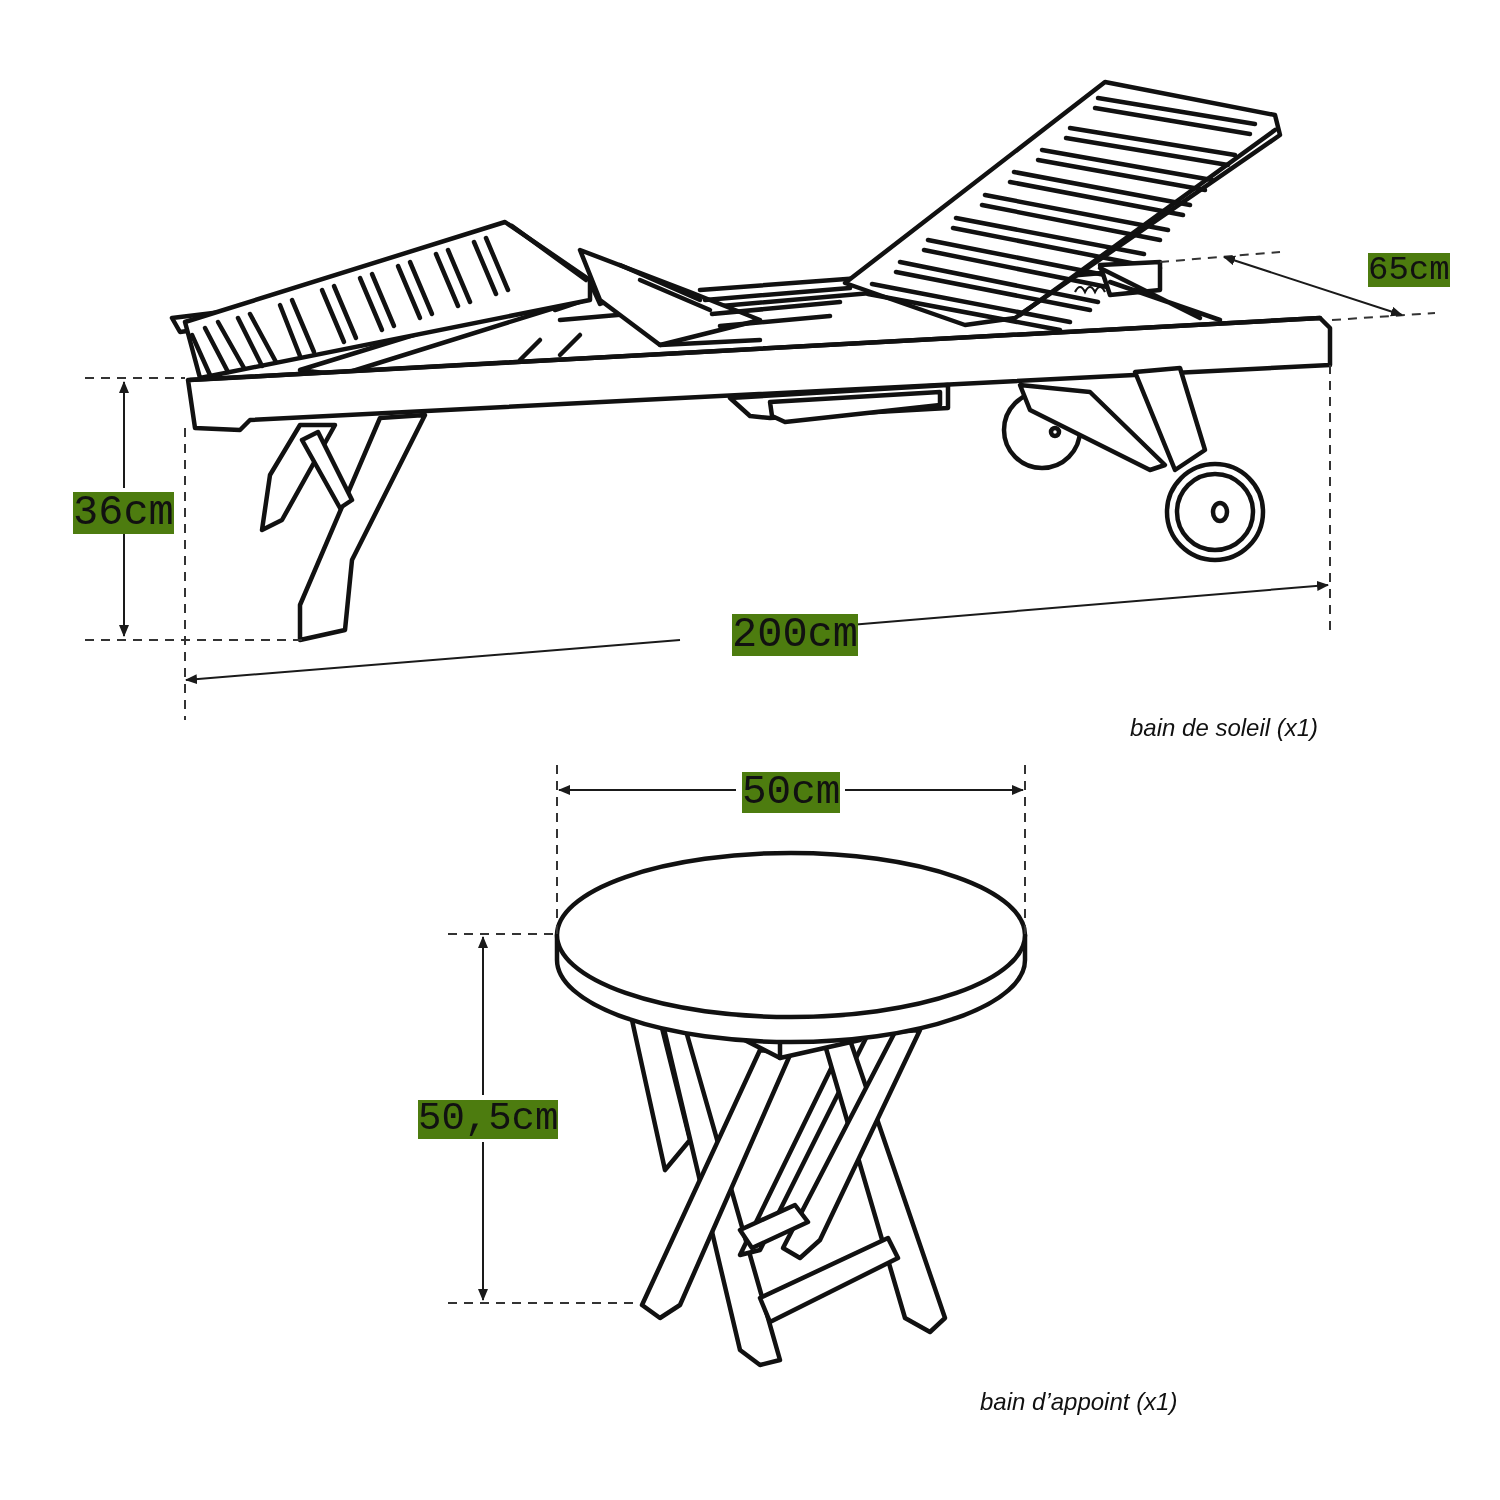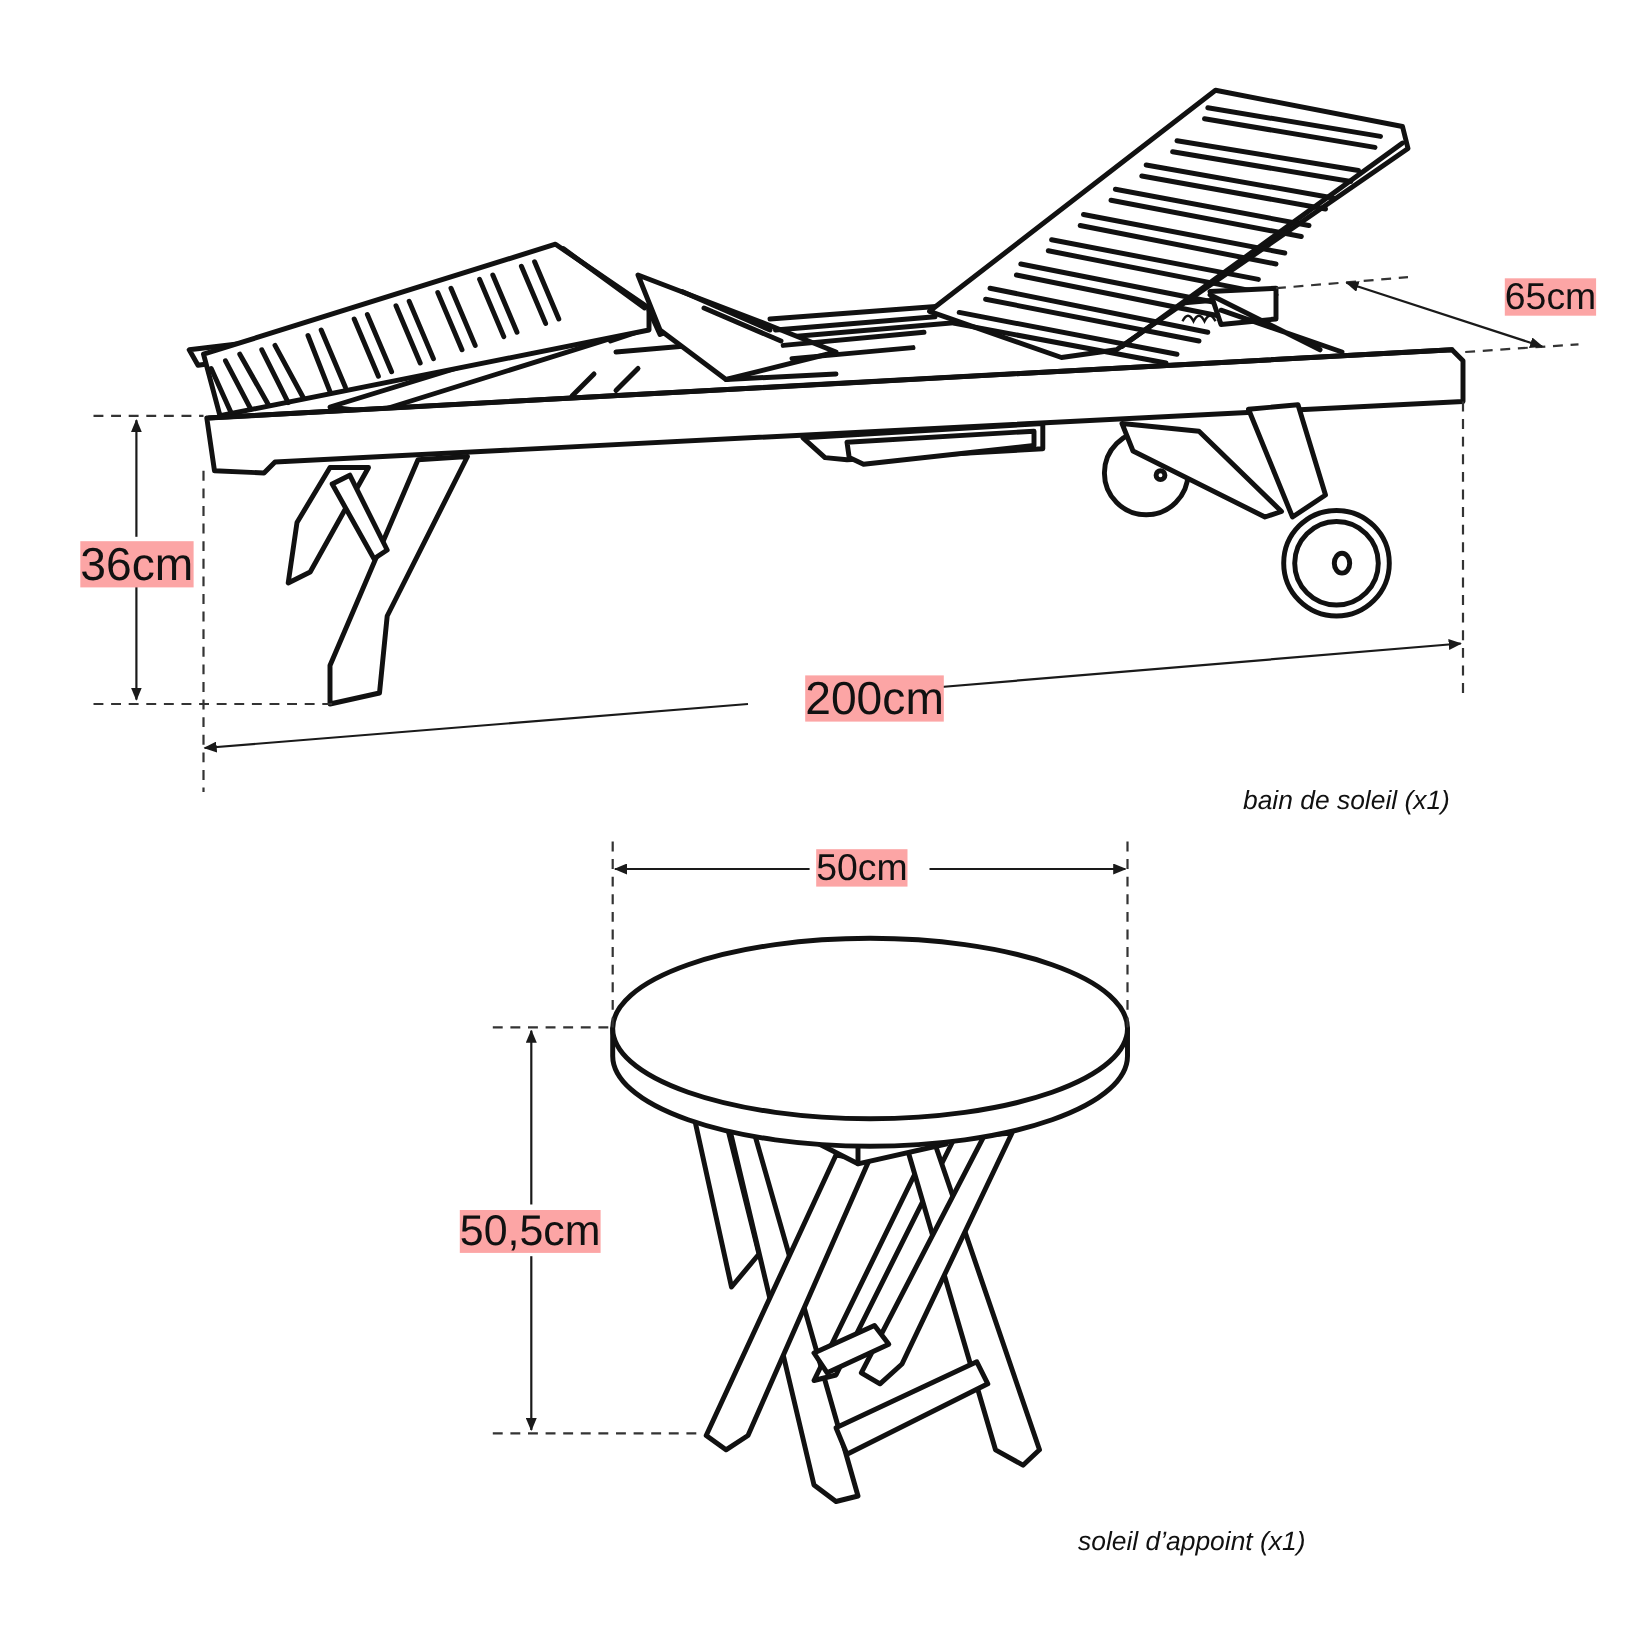--- a/index.html
+++ b/index.html
@@ -4,21 +4,21 @@
 <style>
   html, body { margin: 0; padding: 0; background: #ffffff; }
   #stage { position: relative; width: 1500px; height: 1500px; background: #ffffff; overflow: hidden; }
   svg { position: absolute; left: 0; top: 0; }
   .ink { fill: none; stroke: #111111; stroke-width: 4.5; stroke-linejoin: round; stroke-linecap: round; }
   .inkw { fill: #ffffff; stroke: #111111; stroke-width: 4.5; stroke-linejoin: round; stroke-linecap: round; }
   .thin { fill: none; stroke: #111111; stroke-width: 2.2; }
   .dash { fill: none; stroke: #333333; stroke-width: 2; stroke-dasharray: 9 7; }
   .dim { fill: none; stroke: #1a1a1a; stroke-width: 2; }
   .caption { position: absolute; font-family: "Liberation Sans", sans-serif; font-style: italic; font-size: 24px; color: #111111; white-space: nowrap; }
-  .dlabel { position: absolute; font-family: Liberation Sans, sans-serif; color: #111111; background: #fca5a5; white-space: nowrap; line-height: 1; }
+  .dlabel { position: absolute; font-family: Liberation Mono, monospace; color: #111111; background: #4d7c0f; white-space: nowrap; line-height: 1; }
 </style>
 </head>
 <body>
 
 <div id="stage">
 
   <svg width="1500" height="1500" viewBox="0 0 1500 1500">
     <defs>
       <marker id="arr" viewBox="0 0 12 10" refX="11" refY="5" markerWidth="12" markerHeight="10" orient="auto-start-reverse" markerUnits="userSpaceOnUse">
         <path d="M0,0 L12,5 L0,10 z" fill="#1a1a1a"></path>
@@ -144,18 +144,18 @@
       <path class="dash" d="M448,934 L555,934"></path>
       <path class="dash" d="M448,1303 L640,1303"></path>
       <line class="dim" x1="483" y1="937" x2="483" y2="1095" marker-start="url(#arr)"></line>
       <line class="dim" x1="483" y1="1142" x2="483" y2="1300" marker-end="url(#arr)"></line>
     </g>
   </svg>
 
   <div class="dlabel" style="left:73px; top:492px; font-size:42px;">36cm</div>
   <div class="dlabel" style="left:732px; top:614px; font-size:42px;">200cm</div>
   <div class="dlabel" style="left:1368px; top:253px; font-size:34px;">65cm</div>
-  <div class="dlabel" style="left:742px; top:772px; font-size:34px;">50cm</div>
+  <div class="dlabel" style="left:742px; top:772px; font-size:41px;">50cm</div>
   <div class="dlabel" style="left:418px; top:1100px; font-size:39px;">50,5cm</div>
 
   <div class="caption" style="left:1130px; top:714px;">bain de soleil (x1)</div>
-  <div class="caption" style="left:980px; top:1388px;">soleil d’appoint (x1)</div>
+  <div class="caption" style="left:980px; top:1388px;">bain d’appoint (x1)</div>
 </div>
 
 </body></html>

